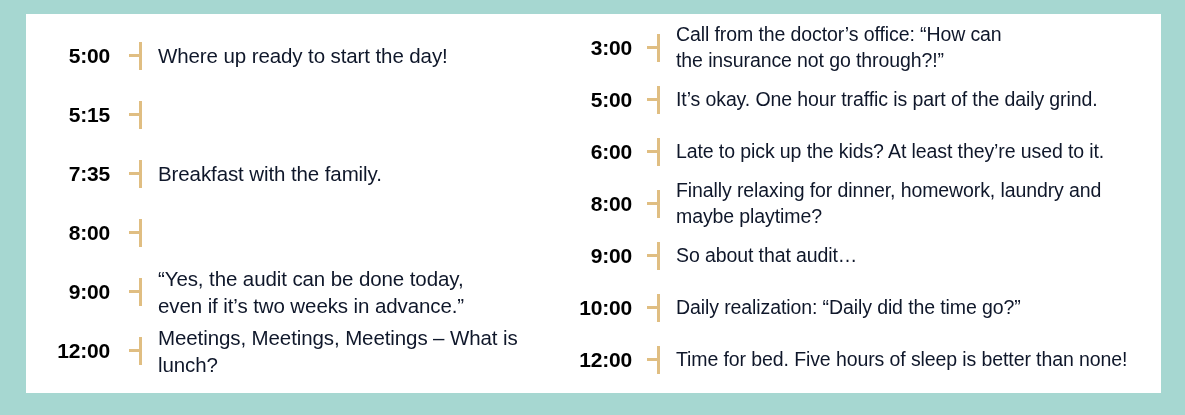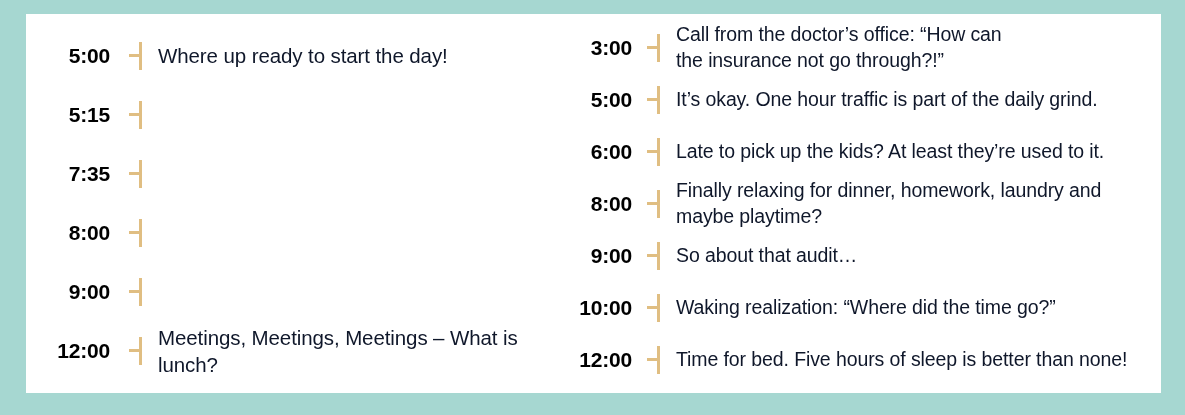--- a/index.html
+++ b/index.html
@@ -122,34 +122,37 @@
             <span class="tick-stem"></span>
             <span class="tick-arm"></span>
           </div>
         </div>
         <div class="schedule-row">
           <div class="row-time">7:35</div>
           <div class="row-tick">
             <span class="tick-stem"></span>
             <span class="tick-arm"></span>
           </div>
+          <div class="row-text">Breakfast with the family.</div>
         </div>
         <div class="schedule-row">
           <div class="row-time">8:00</div>
           <div class="row-tick">
             <span class="tick-stem"></span>
             <span class="tick-arm"></span>
           </div>
         </div>
         <div class="schedule-row">
           <div class="row-time">9:00</div>
           <div class="row-tick">
             <span class="tick-stem"></span>
             <span class="tick-arm"></span>
           </div>
+          <div class="row-text">“Yes, the audit can be done today,
+even if it’s two weeks in advance.”</div>
         </div>
         <div class="schedule-row">
           <div class="row-time">12:00</div>
           <div class="row-tick">
             <span class="tick-stem"></span>
             <span class="tick-arm"></span>
           </div>
           <div class="row-text">Meetings, Meetings, Meetings – What is lunch?</div>
         </div>
       </div>
@@ -195,21 +198,21 @@
             <span class="tick-arm"></span>
           </div>
           <div class="row-text">So about that audit…</div>
         </div>
         <div class="schedule-row">
           <div class="row-time">10:00</div>
           <div class="row-tick">
             <span class="tick-stem"></span>
             <span class="tick-arm"></span>
           </div>
-          <div class="row-text">Waking realization: “Where did the time go?”</div>
+          <div class="row-text">Daily realization: “Daily did the time go?”</div>
         </div>
         <div class="schedule-row">
           <div class="row-time">12:00</div>
           <div class="row-tick">
             <span class="tick-stem"></span>
             <span class="tick-arm"></span>
           </div>
           <div class="row-text">Time for bed. Five hours of sleep is better than none!</div>
         </div>
       </div>

